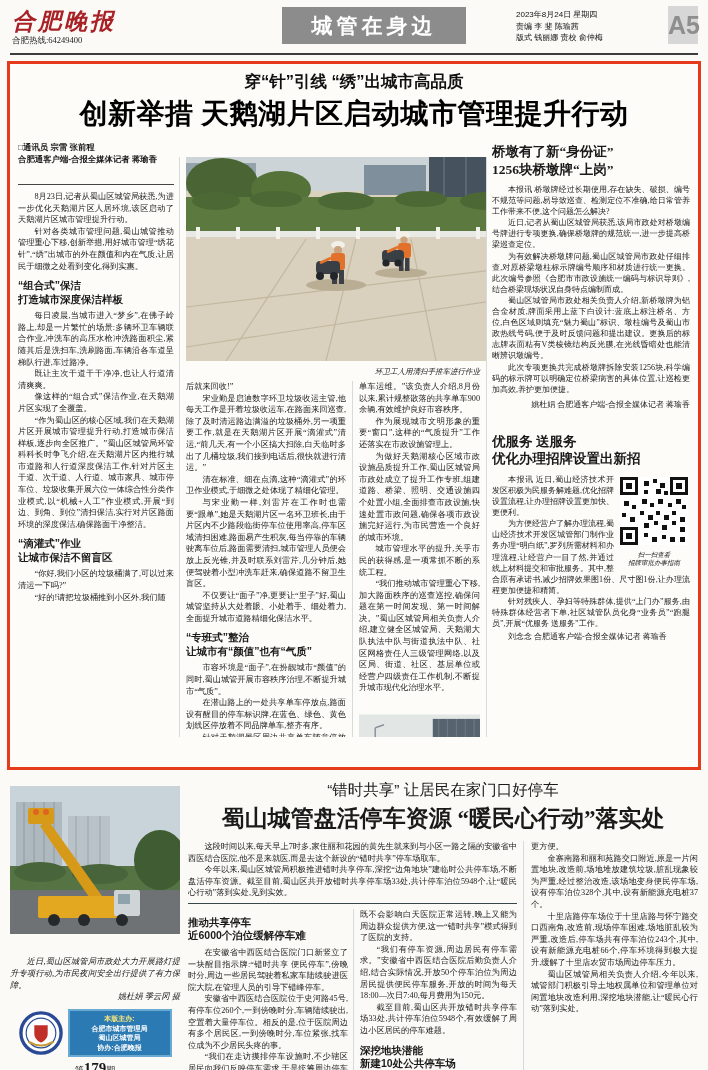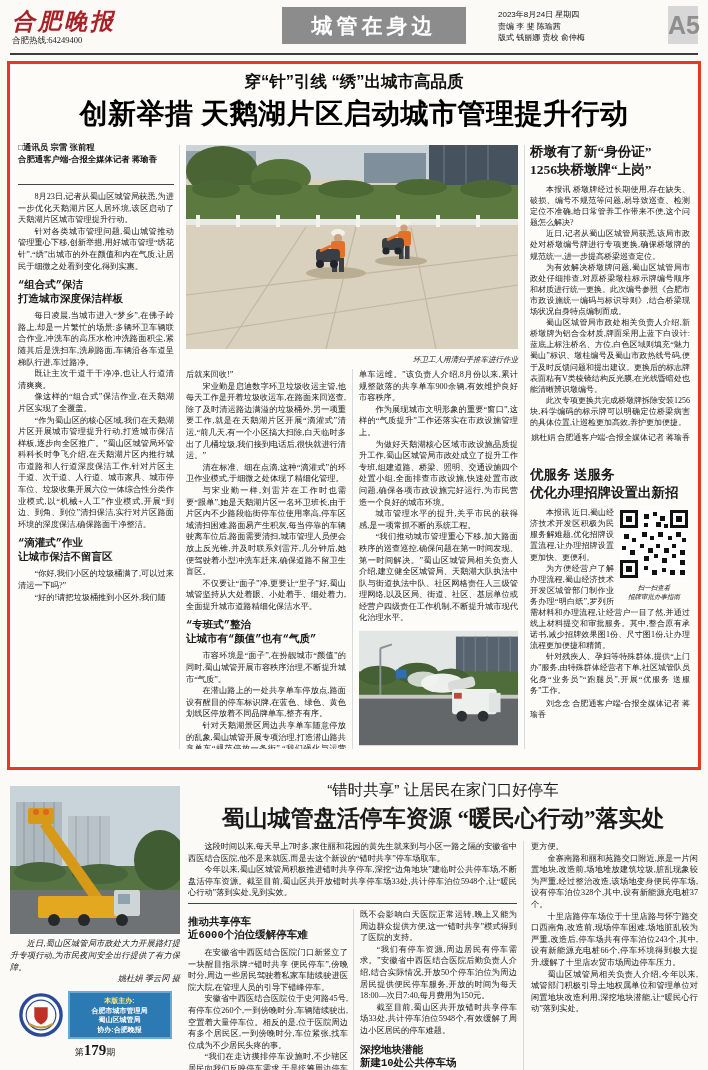--- a/index.html
+++ b/index.html
@@ -7,61 +7,61 @@
         font-family:"Liberation Serif",serif;color:#1a1a1a;overflow:hidden;box-shadow:0 0 4px #999;}
 
   
   .header{position:absolute;top:6px;left:10px;right:10px;height:44px;}
   .masthead{position:absolute;left:2px;top:0;font-family:"DejaVu Serif",serif;font-style:italic;
             font-weight:bold;font-size:23px;color:#a82126;letter-spacing:3px;}
   .hotline{position:absolute;left:2px;top:29px;font-size:8.5px;color:#222;}
   .banner{position:absolute;left:272px;top:1px;width:184px;height:37px;background:#8c8c8c;color:#fff;
           font-family:"Liberation Sans",sans-serif;font-weight:bold;font-size:21px;text-align:center;
           line-height:37px;letter-spacing:4px;}
-  .pubinfo{position:absolute;left:488px;top:3px;font-size:8px;line-height:11.5px;color:#111;
+  .pubinfo{position:absolute;left:506px;top:3px;font-size:8px;line-height:11.5px;color:#111;
            font-family:"Liberation Sans",sans-serif;}
   .pageno{position:absolute;right:0;top:0;width:30px;height:38px;background:#d7d7d7;color:#8e8e8e;
           font-family:"Liberation Sans",sans-serif;font-weight:bold;font-size:25px;text-align:center;line-height:38px;}
   .header-rule{position:absolute;top:53px;left:10px;right:10px;height:2px;background:#3d3d3d;}
 
   
   .main-box{position:absolute;top:61px;left:7px;width:694px;height:709px;border:3px solid #e63a1c;
             box-sizing:border-box;padding:4px 8px;background:#fdfcf9;}
   .kicker{text-align:center;font-family:"Liberation Sans",sans-serif;font-weight:bold;font-size:16.5px;margin:3px 0 2px;color:#111;}
   .headline{text-align:center;font-weight:bold;font-size:28px;margin:0 0 8px;color:#000;letter-spacing:.5px;}
 
   .cols{display:flex;height:612px;overflow:hidden;}
   .colA{width:156px;overflow:hidden;}
-  .colMid{width:346px;margin:4px 5px;padding:0 6px;border-left:1px solid #d3dbdd;border-right:1px solid #d3dbdd;
+  .colMid{width:308px;margin:16px 5px;padding:0 6px;border-left:1px solid #d3dbdd;border-right:1px solid #d3dbdd;
           box-sizing:border-box;overflow:hidden;}
   .colD{flex:1;overflow:hidden;}
   .midcols{display:flex;margin-top:4px;}
   .colB{width:160px;overflow:hidden;}
   .colC{flex:1;border-left:1px solid #d3dbdd;margin-left:6px;padding-left:6px;overflow:hidden;}
 
   .byline-box{font-family:"Liberation Sans",sans-serif;font-weight:bold;font-size:8.4px;line-height:12px;
               border-bottom:1.5px solid #444;padding-bottom:19px;margin-bottom:6px;}
   p{margin:0;font-size:8.2px;line-height:11.6px;text-align:justify;text-indent:2em;}
   .cont{text-indent:0;}
-  .subhead{font-family:Liberation Mono, monospace;font-weight:bold;font-size:10.5px;line-height:13.5px;
+  .subhead{font-family:Liberation Sans, sans-serif;font-weight:bold;font-size:10.5px;line-height:13.5px;
            margin:7px 0 4px;white-space:pre-line;text-indent:0;}
   .pcap{font-size:7.5px;font-style:italic;text-align:right;margin-top:2px;color:#222;text-indent:0;}
 
   .colD p{font-size:8px;line-height:11.1px;}
   .art-title{font-size:13.5px;line-height:17.5px;font-weight:bold;white-space:pre-line;margin:2px 0 6px;}
   .art2-byline{text-align:right;font-size:8px;margin-top:4px;text-indent:0;}
   .art3{margin-top:23px;}
   .qr-wrap{float:right;width:72px;margin:3px 0 2px 4px;text-align:center;}
   .qr-caption{font-size:6.5px;font-style:italic;line-height:8.5px;white-space:pre-line;margin-top:2px;text-indent:0;text-align:center;}
   .art3-byline{font-size:8px;margin-top:2px;text-indent:2em;}
 
   
   .bottom{position:absolute;top:780px;left:10px;width:688px;height:290px;overflow:hidden;}
   .bphoto{position:absolute;left:0;top:6px;width:170px;}
-  .bcap{font-size:8.3px;font-style:italic;line-height:11.8px;text-align:justify;margin-top:0;text-indent:2em;}
+  .bcap{font-size:8.3px;font-style:italic;line-height:11.8px;text-align:justify;margin-top:18px;text-indent:2em;}
   .bcredit{text-align:right;font-style:italic;font-size:8.3px;text-indent:0;}
   .brandrow{margin-top:7px;display:flex;align-items:center;gap:5px;justify-content:center;}
   .bluebox{width:104px;background:#2b7ab3;border:2px solid #6aa9d2;color:#fff;
            font-family:"Liberation Sans",sans-serif;font-size:7px;line-height:9.5px;font-weight:bold;
            text-align:center;padding:3px 2px;box-sizing:border-box;}
   .hostlabel{color:#ffe87a;}
   .issue{text-align:center;font-size:9px;margin-top:3px;}
   .issue b{font-size:15px;}
 
   .bright{position:absolute;left:178px;top:0;width:510px;height:290px;overflow:hidden;}

